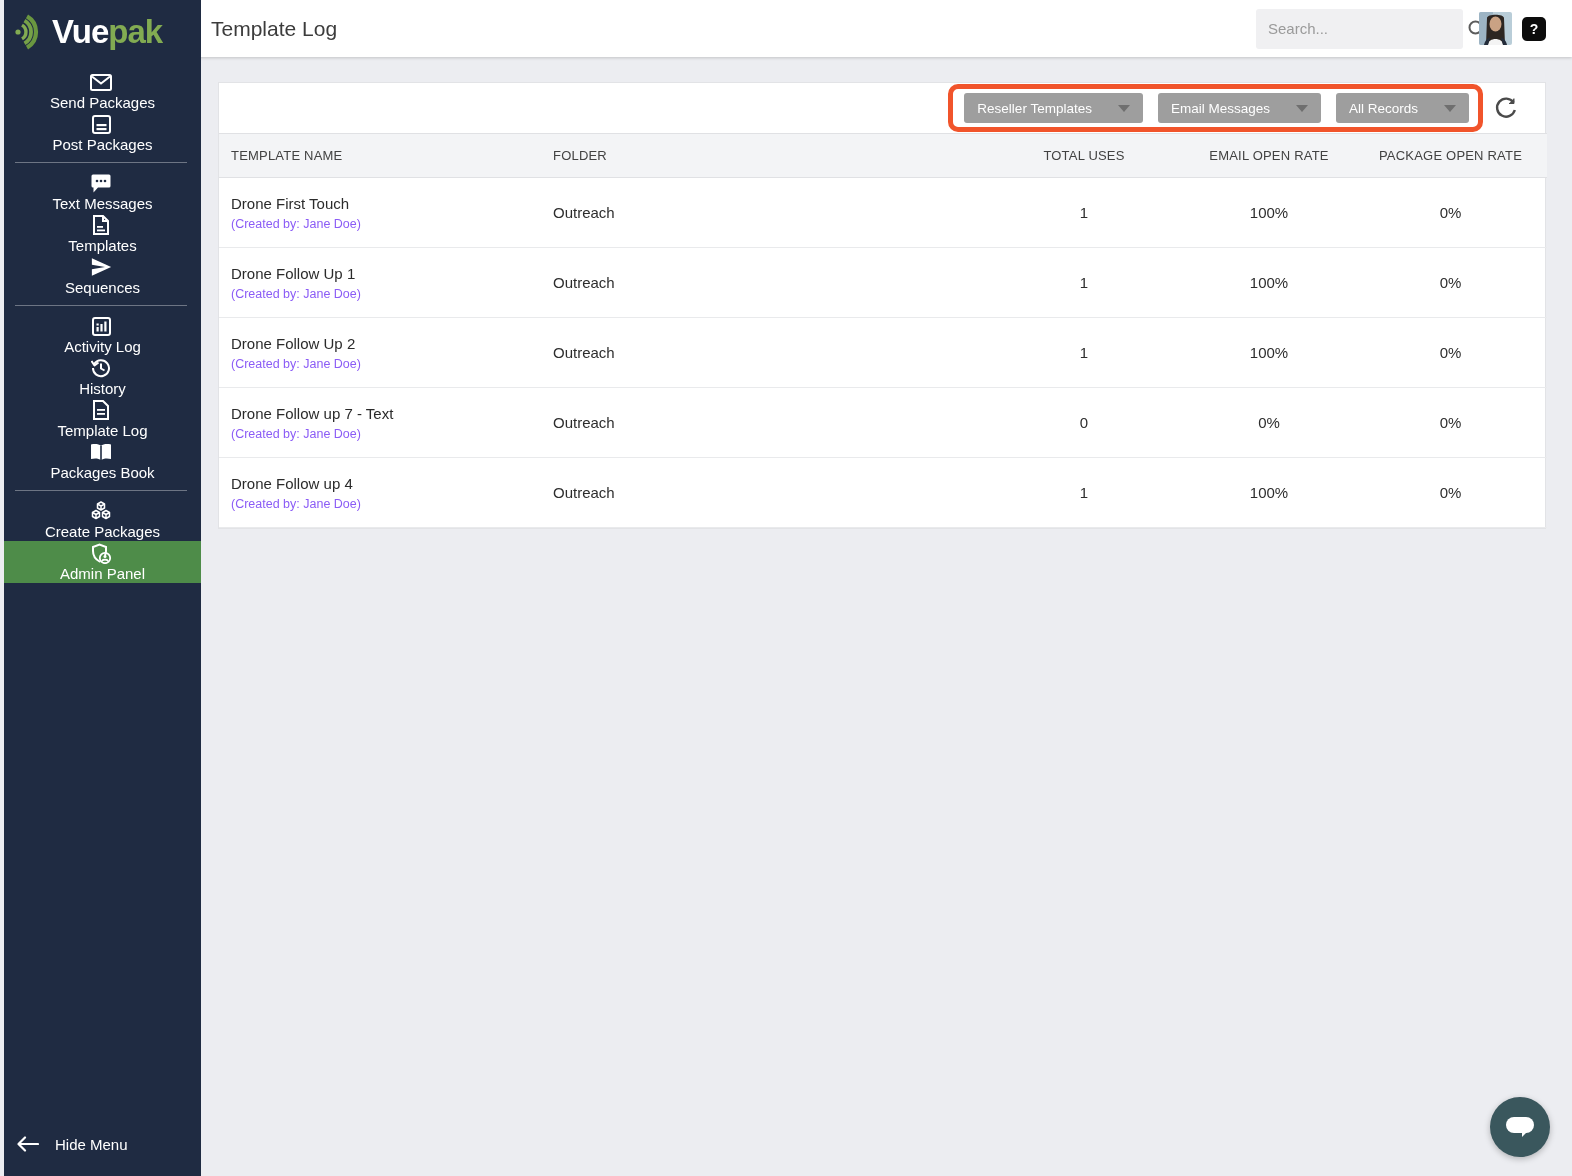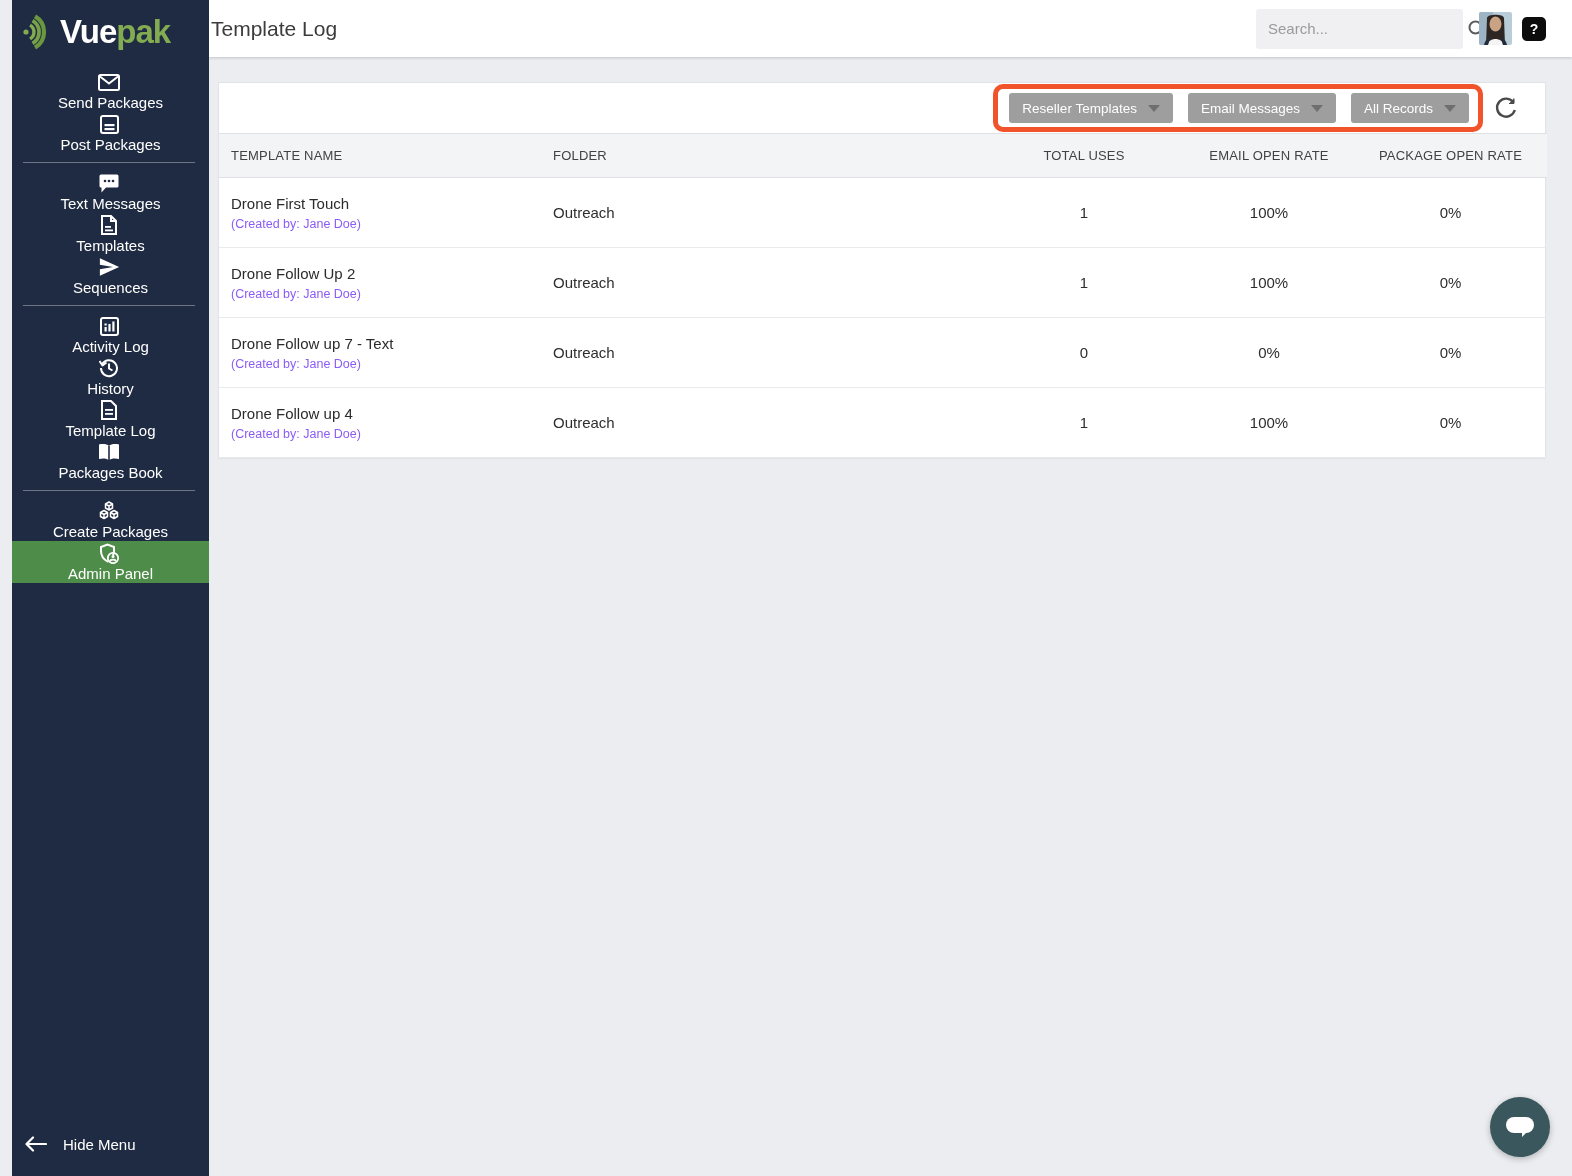--- a/index.html
+++ b/index.html
@@ -1,21 +1,21 @@
 <!DOCTYPE html>
 <html><head>
 <meta charset="utf-8">
 <style>
   * { margin:0; padding:0; box-sizing:border-box; }
   html,body { width:1572px; height:1176px; }
   body { font-family:"Liberation Sans", sans-serif; background:#ecedf1; }
   .app { position:relative; width:1572px; height:1176px; overflow:hidden; background:#ecedf1; }
 
   
-  .sidebar { position:absolute; left:12px; top:0; width:197px; height:1176px; background:#1f2b42; z-index:5; display:flex; flex-direction:column; }
+  .sidebar { position:absolute; left:4px; top:0; width:197px; height:1176px; background:#1f2b42; z-index:5; display:flex; flex-direction:column; }
   .logo { height:64px; display:flex; align-items:center; padding-left:8px; }
   .logo-text { font-size:33px; font-weight:bold; letter-spacing:-1px; margin-left:2px; }
   .logo-text .p1 { color:#ffffff; }
   .logo-text .p2 { color:#82ab52; }
   .nav { flex:1 1 auto; padding-top:6px; }
   .nav-item { height:42px; display:flex; align-items:center; color:#ffffff; font-size:15px; cursor:pointer;flex-direction:column; }
   .nav-item .nicon { width:24px; margin-left:12px; margin-right:15px; display:flex; justify-content:center; align-items:center; flex:0 0 24px; }
   .nav-item.active { background:#4e8c49; }
   .nav-divider { border-top:1px solid rgba(255,255,255,0.35); margin:8px 14px 8px 11px; }
   .sidebar-footer { height:64px; display:flex; align-items:center; color:#ffffff; font-size:15px; cursor:pointer; }
@@ -30,21 +30,21 @@
   .searchbox input::placeholder { color:#9a9a9a; }
   .avatar { width:33px; height:33px; border-radius:2px; overflow:hidden; margin-left:16px; cursor:pointer; flex:0 0 33px; }
   .helpbtn { width:24px; height:24px; background:#0c0c0c; border-radius:5px; color:#fff; font-size:14px; font-weight:bold; display:flex; align-items:center; justify-content:center; margin-left:10px; cursor:pointer; }
 
   
   .main { position:absolute; left:197px; top:57px; width:1375px; height:1119px; background:#ecedf1; }
   .card { position:absolute; left:21px; top:25px; width:1328px; background:#ffffff; border:1px solid #e2e3e6; }
 
   .toolbar { height:50px; display:flex; align-items:center; justify-content:flex-end; padding-right:28px; }
   .annotation-box { display:flex; align-items:center; gap:15px; border:5px solid #f1542b; border-radius:10px; height:48px; padding:0 9px 0 11px; margin-right:12px; }
-  .dropdown-btn { background:#9e9e9e; color:#ffffff; font-size:13.5px; height:30px; border:none; border-radius:3px; padding:0 13px; display:flex; align-items:center; gap:11px; cursor:pointer; font-family:"Liberation Sans", sans-serif; }
+  .dropdown-btn { background:#9e9e9e; color:#ffffff; font-size:13.5px; height:30px; border:none; border-radius:3px; padding:0 13px; display:flex; align-items:center; gap:26px; cursor:pointer; font-family:"Liberation Sans", sans-serif; }
   .caret { width:0; height:0; border-left:6px solid transparent; border-right:6px solid transparent; border-top:7px solid #6f6f6f; }
   .refresh { cursor:pointer; display:flex; align-items:center; }
 
   
   table { width:100%; border-collapse:collapse; table-layout:fixed; }
   col.c1{width:322px;} col.c2{width:443px;} col.c3{width:200px;} col.c4{width:170px;} col.c5{width:193px;}
   thead th { background:#f3f4f6; border-top:1px solid #e0e1e4; border-bottom:1px solid #e0e1e4; font-size:13px; font-weight:400; color:#424242; letter-spacing:0.2px; padding:14px 12px; text-align:center; }
   thead th.left { text-align:left; }
   tbody td { border-bottom:1px solid #e9eaec; height:70px; font-size:15px; color:#2e2e2e; text-align:center; vertical-align:middle; }
   tbody td.left { text-align:left; padding-left:12px; }
@@ -293,20 +293,30 @@
               <div class="tpl-name">Drone First Touch</div>
               <div class="tpl-sub">(Created by: Jane Doe)</div>
             </td>
             <td class="left">Outreach</td>
             <td>1</td>
             <td>100%</td>
             <td>0%</td>
           </tr>
           <tr>
             <td class="left">
+              <div class="tpl-name">Drone Follow Up 1</div>
+              <div class="tpl-sub">(Created by: Jane Doe)</div>
+            </td>
+            <td class="left">Outreach</td>
+            <td>1</td>
+            <td>100%</td>
+            <td>0%</td>
+          </tr>
+          <tr>
+            <td class="left">
               <div class="tpl-name">Drone Follow Up 2</div>
               <div class="tpl-sub">(Created by: Jane Doe)</div>
             </td>
             <td class="left">Outreach</td>
             <td>1</td>
             <td>100%</td>
             <td>0%</td>
           </tr>
           <tr>
             <td class="left">

